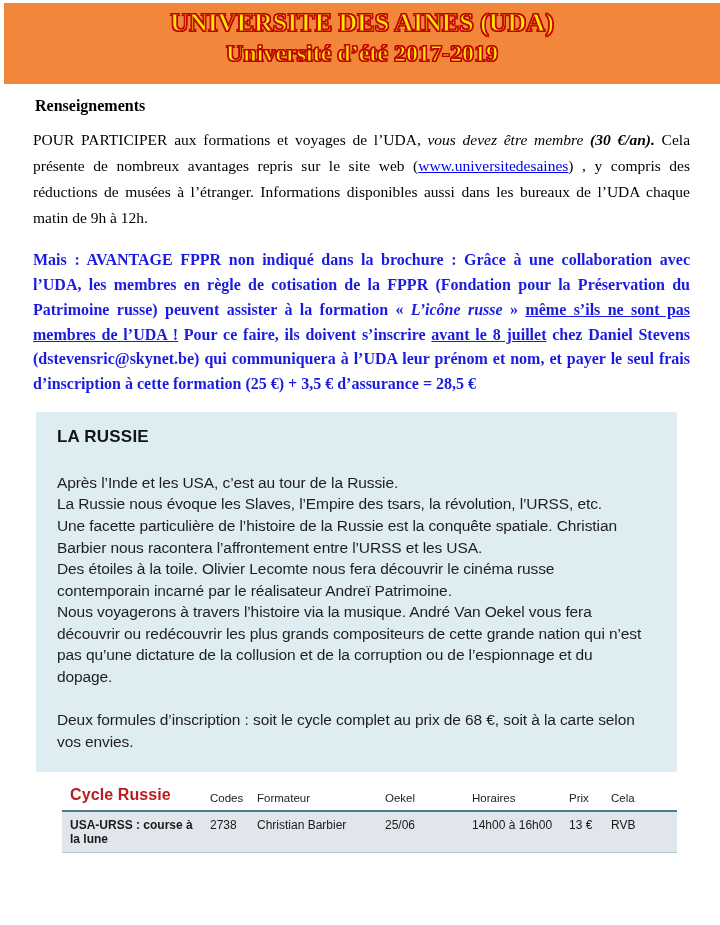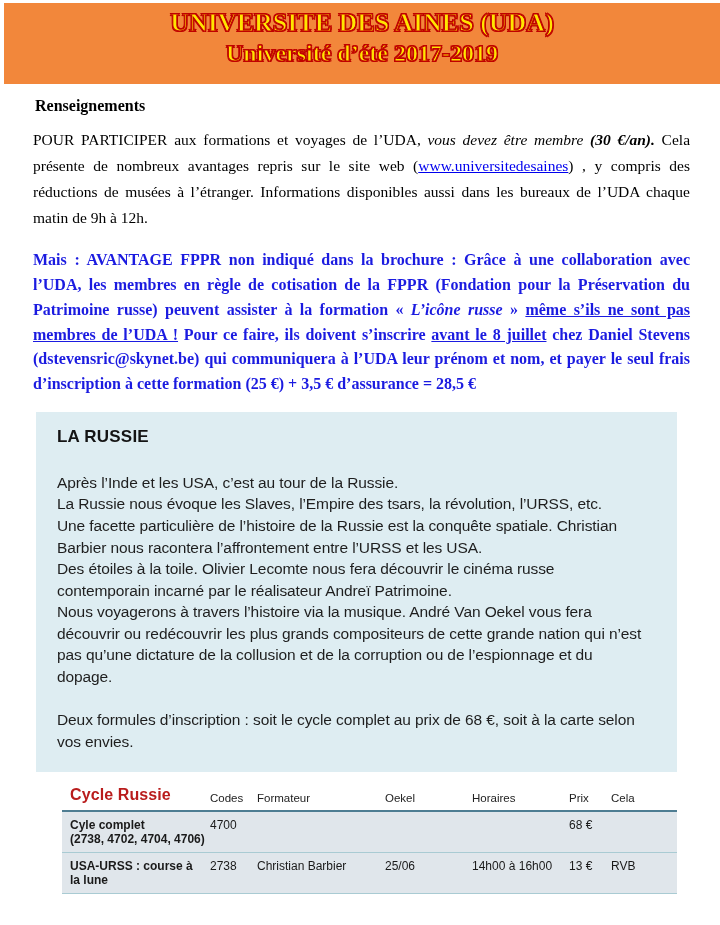--- a/index.html
+++ b/index.html
@@ -114,32 +114,20 @@
           <th>Codes</th>
           <th>Formateur</th>
           <th>Oekel</th>
           <th>Horaires</th>
           <th>Prix</th>
           <th>Cela</th>
         </tr>
       </thead>
       <tbody>
         <tr>
-          <td class="c-name">
-            <div>Cyle complet</div>
-            <div>(2738, 4702, 4704, 4706)</div>
-          </td>
-          <td>4700</td>
-          <td></td>
-          <td></td>
-          <td></td>
-          <td>68 €</td>
-          <td></td>
-        </tr>
-        <tr>
           <td class="c-name">USA-URSS : course à la lune</td>
           <td>2738</td>
           <td>Christian Barbier</td>
           <td>25/06</td>
           <td>14h00 à 16h00</td>
           <td>13 €</td>
           <td>RVB</td>
         </tr>
 
       </tbody>

